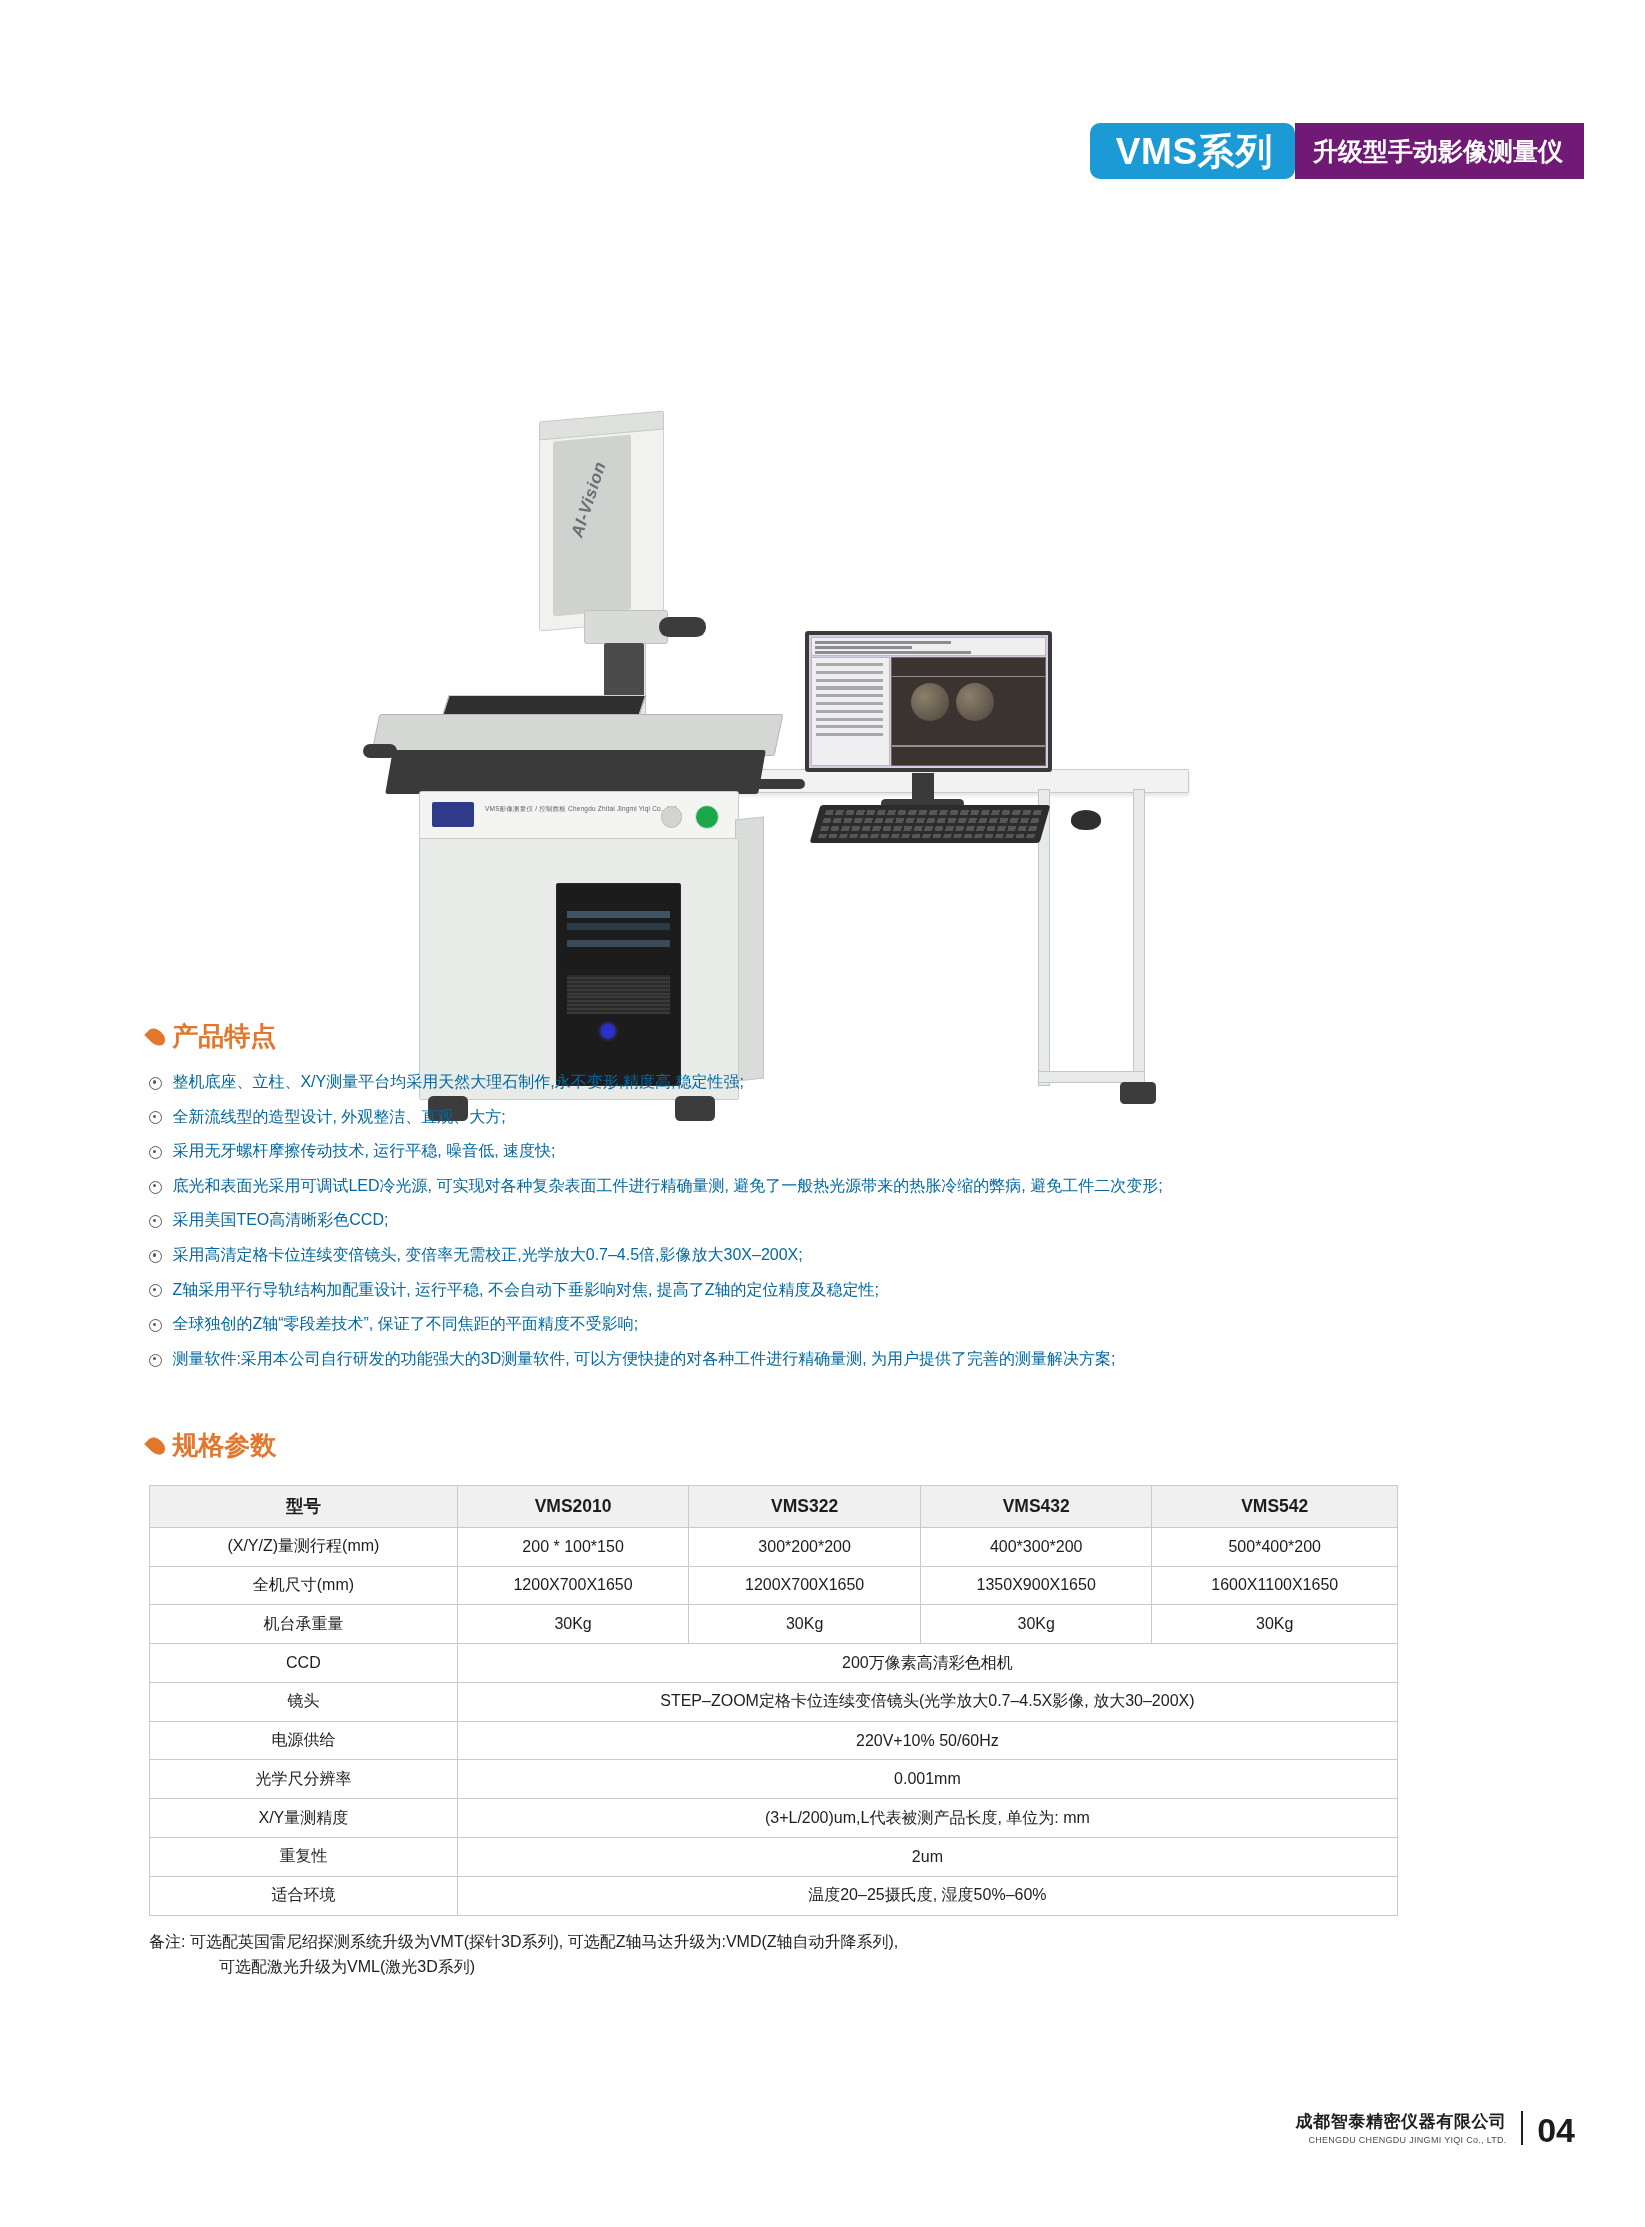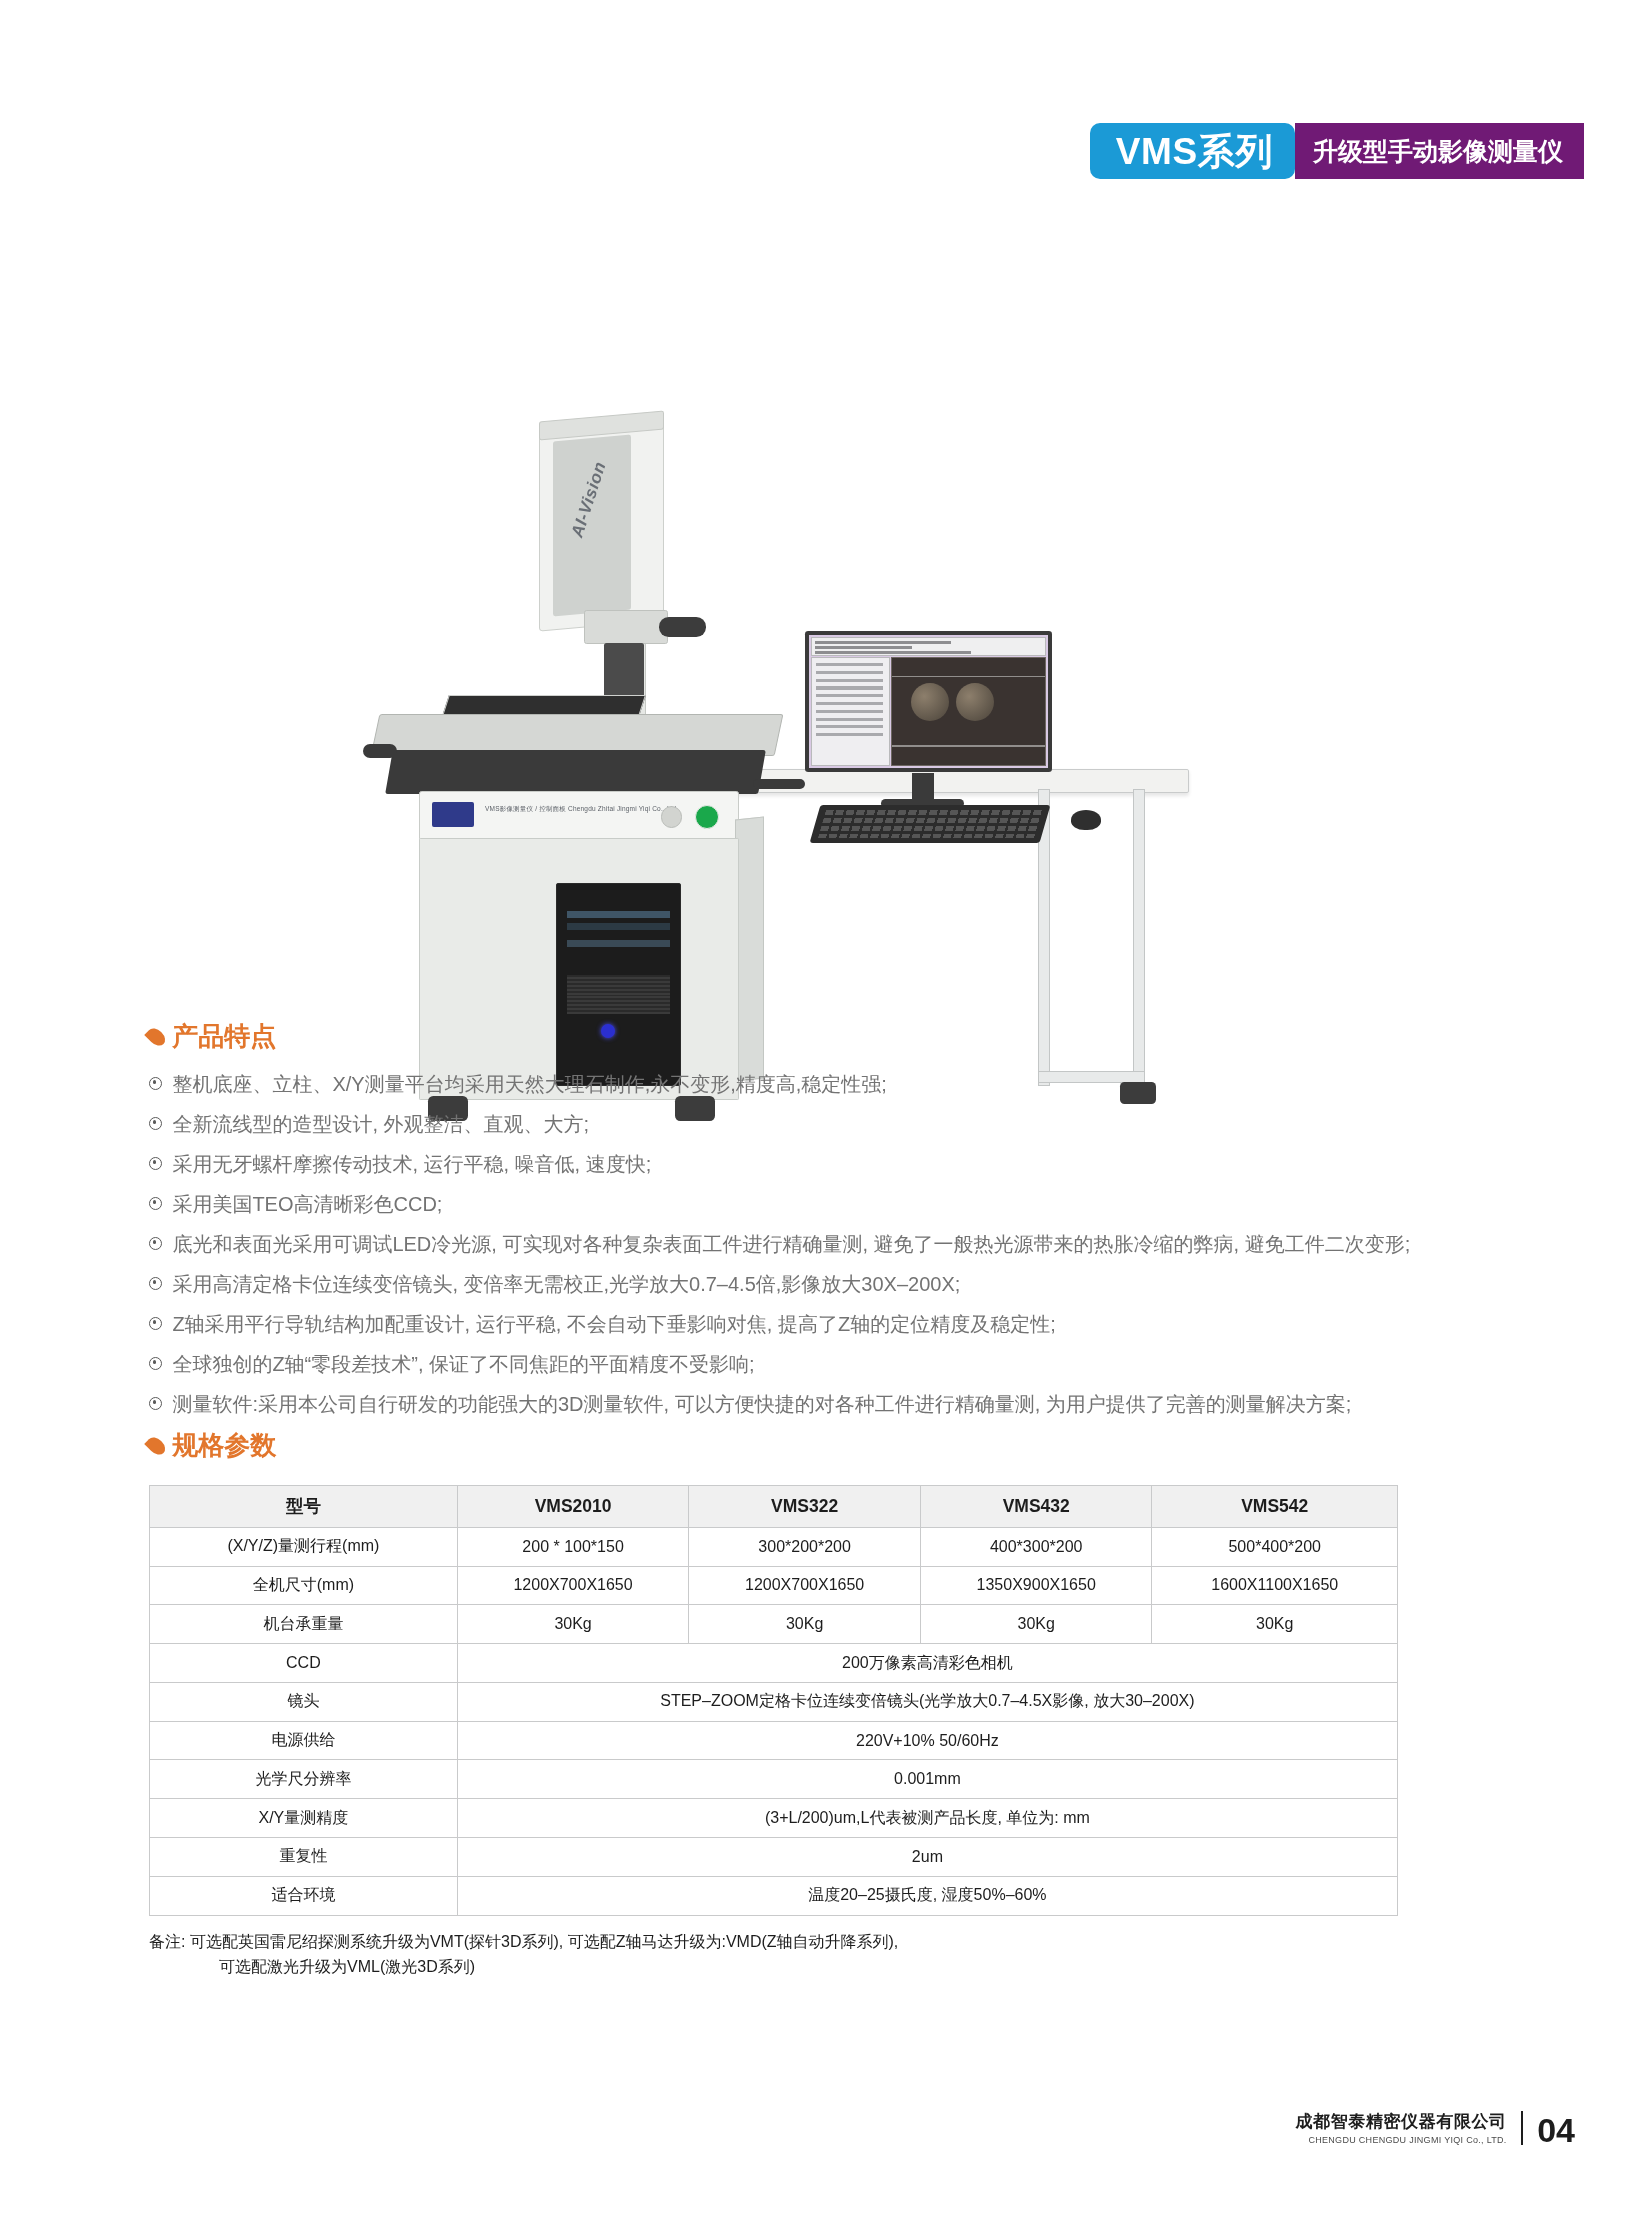--- a/index.html
+++ b/index.html
@@ -517,23 +517,23 @@
   #features { top: 1019px; }
   .feature-list {
     margin-top: 17px;
     list-style: none;
     padding: 0;
   }
   .feature-list li {
     display: flex;
     align-items: flex-start;
     gap: 10.4px;
-    font-size: 20px;
+    font-size: 16px;
     line-height: 1.35;
-    color: #737373;
+    color: #0369a1;
     margin-bottom: 13px;
   }
   .bullet {
     flex: 0 0 auto;
     width: 11px;
     height: 11px;
     border: 1.3px solid #5a5a5a;
     border-radius: 50%;
     margin-top: 5.8px;
     position: relative;
@@ -720,25 +720,25 @@
     <li>
         <span class="bullet"></span>
         <span>全新流线型的造型设计, 外观整洁、直观、大方;</span>
       </li>
     <li>
         <span class="bullet"></span>
         <span>采用无牙螺杆摩擦传动技术, 运行平稳, 噪音低, 速度快;</span>
       </li>
     <li>
         <span class="bullet"></span>
-        <span>采用美国TEO高清晰彩色CCD;</span>
+        <span>底光和表面光采用可调试LED冷光源, 可实现对各种复杂表面工件进行精确量测, 避免了一般热光源带来的热胀冷缩的弊病, 避免工件二次变形;</span>
       </li>
     <li>
         <span class="bullet"></span>
-        <span>底光和表面光采用可调试LED冷光源, 可实现对各种复杂表面工件进行精确量测, 避免了一般热光源带来的热胀冷缩的弊病, 避免工件二次变形;</span>
+        <span>采用美国TEO高清晰彩色CCD;</span>
       </li>
     <li>
         <span class="bullet"></span>
         <span>采用高清定格卡位连续变倍镜头, 变倍率无需校正,光学放大0.7–4.5倍,影像放大30X–200X;</span>
       </li>
     <li>
         <span class="bullet"></span>
         <span>Z轴采用平行导轨结构加配重设计, 运行平稳, 不会自动下垂影响对焦, 提高了Z轴的定位精度及稳定性;</span>
       </li>
     <li>

